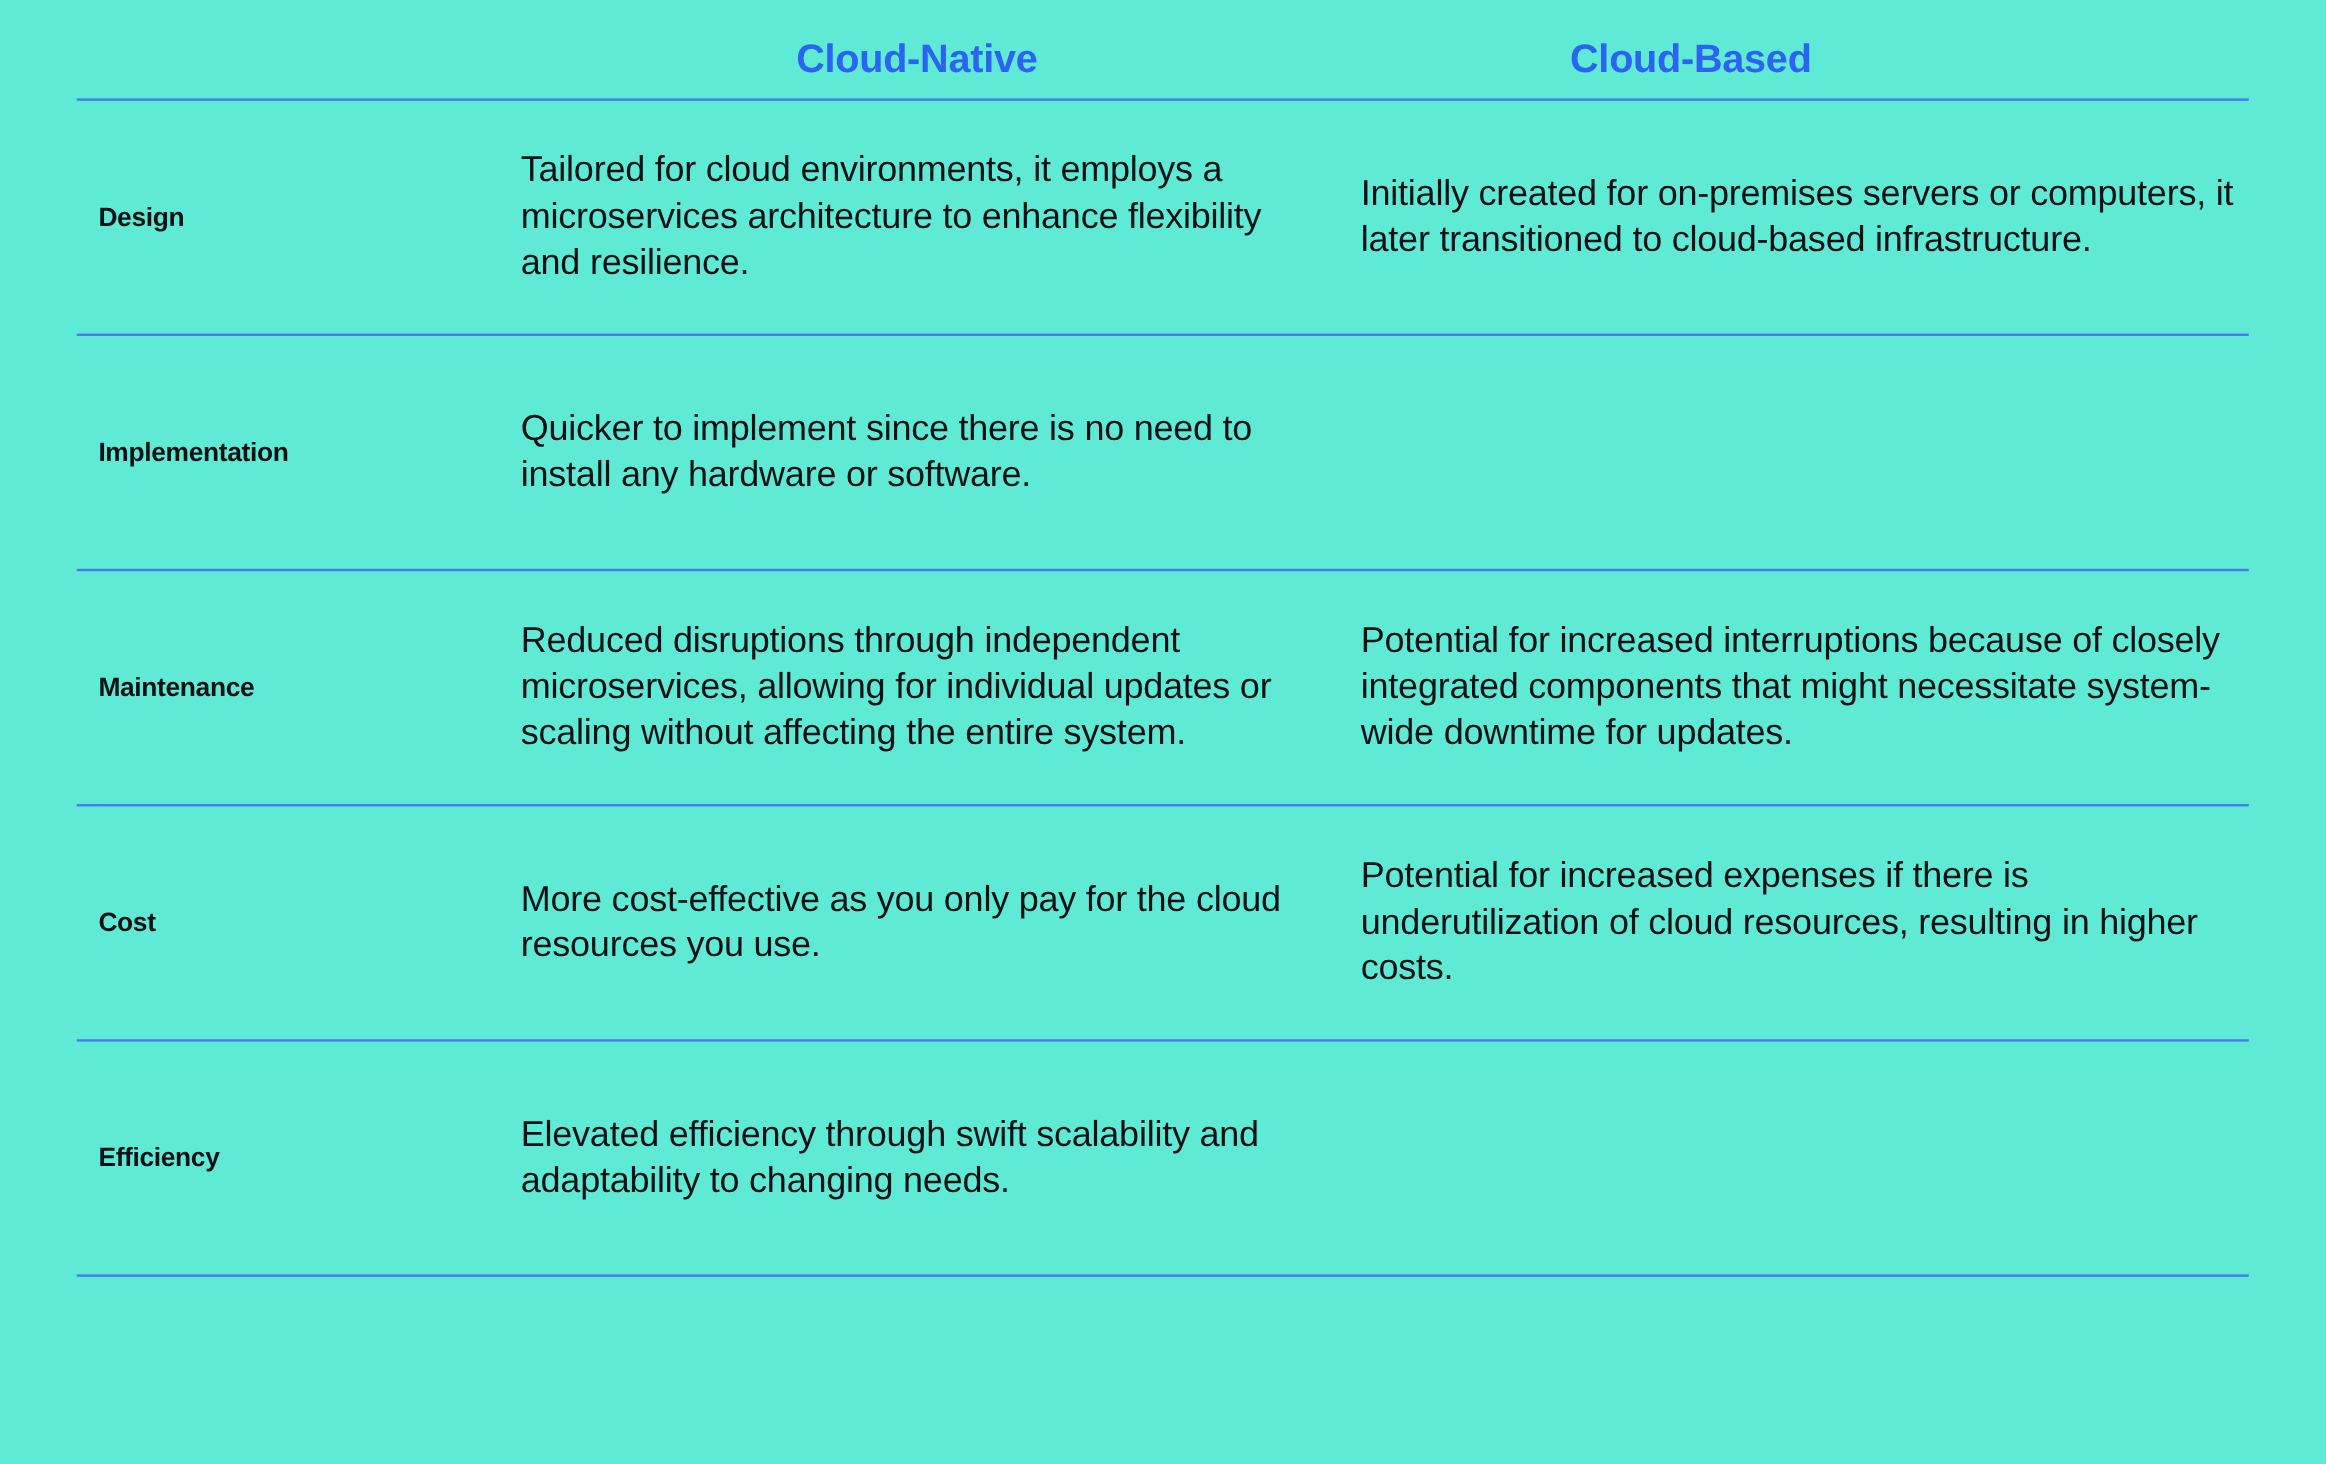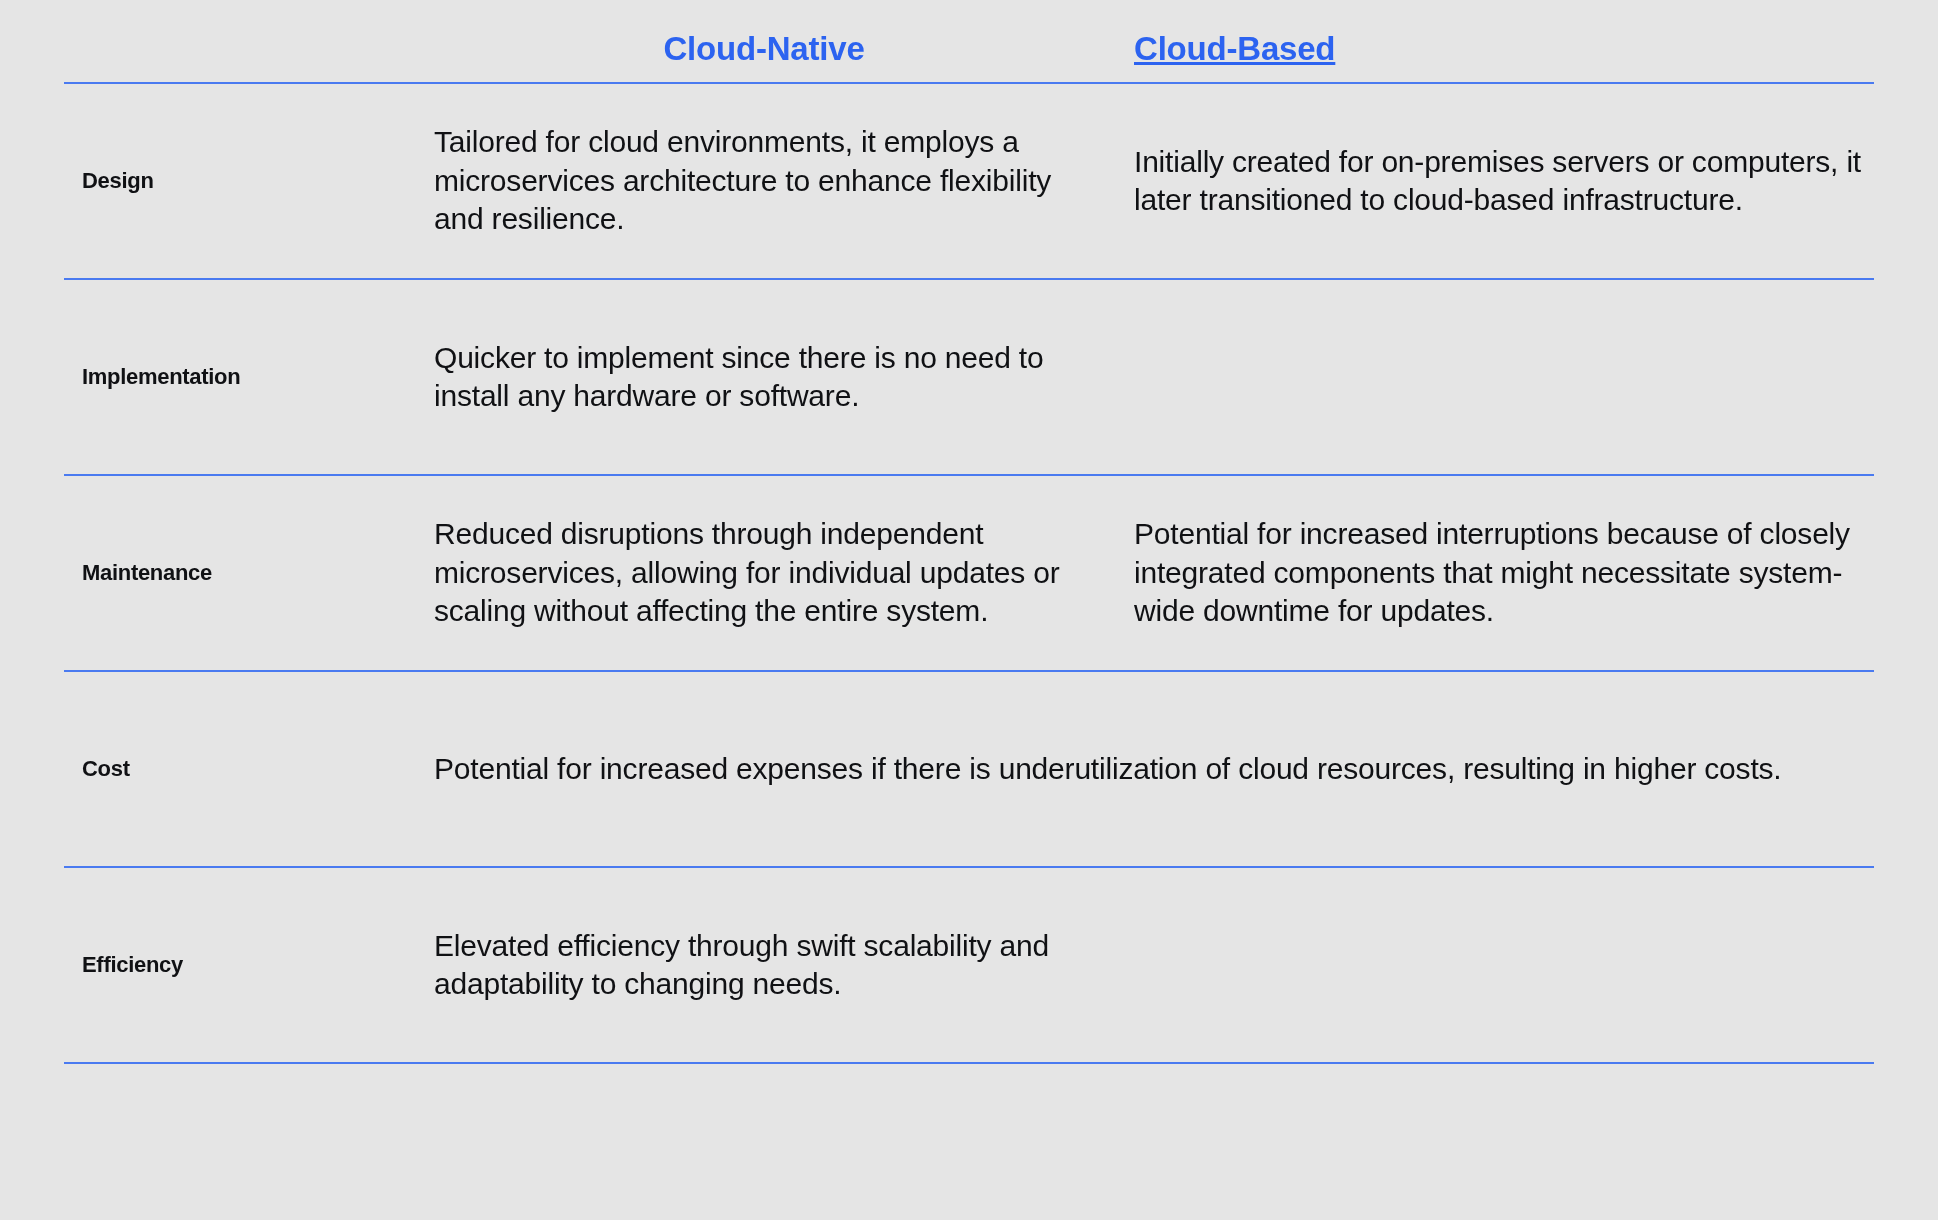--- a/index.html
+++ b/index.html
@@ -6,21 +6,21 @@
     margin: 0;
     padding: 0;
     background: #f7f7f7;
     width: 1938px;
     height: 1220px;
     font-family: "Liberation Sans", sans-serif;
   }
   .page {
     width: 1938px;
     height: 1220px;
-    background: #e5e5e5;
+    background: #5eead4;
     box-sizing: border-box;
     padding: 0;
     position: relative;
   }
   .table {
     margin: 0 auto;
     width: 1810px;
     padding-top: 30px;
     box-sizing: border-box;
   }
@@ -47,23 +47,22 @@
     padding-right: 10px;
   }
   .header-title {
     color: #2c63f0;
     font-size: 33px;
     font-weight: bold;
     text-align: center;
     letter-spacing: -0.2px;
   }
   .header-title.b {
-    text-align: left;
+    text-align: center;
     padding-right: 180px;
-    text-decoration: underline;
   }
   .divider {
     height: 2px;
     background: #4a7af0;
     width: 100%;
   }
   .row {
     display: flex;
     align-items: center;
     min-height: 150px;
@@ -139,20 +138,23 @@
         <div class="cell-text">Potential for increased interruptions because of closely integrated components that might necessitate system-wide downtime for updates.</div>
       </div>
     </div>
 
     <div class="divider"></div>
 
     <div class="row">
       <div class="col-label">
         <div class="row-label">Cost</div>
       </div>
+      <div class="col-a">
+        <div class="cell-text">More cost-effective as you only pay for the cloud resources you use.</div>
+      </div>
       <div class="col-b">
         <div class="cell-text">Potential for increased expenses if there is underutilization of cloud resources, resulting in higher costs.</div>
       </div>
     </div>
 
     <div class="divider"></div>
 
     <div class="row">
       <div class="col-label">
         <div class="row-label">Efficiency</div>

